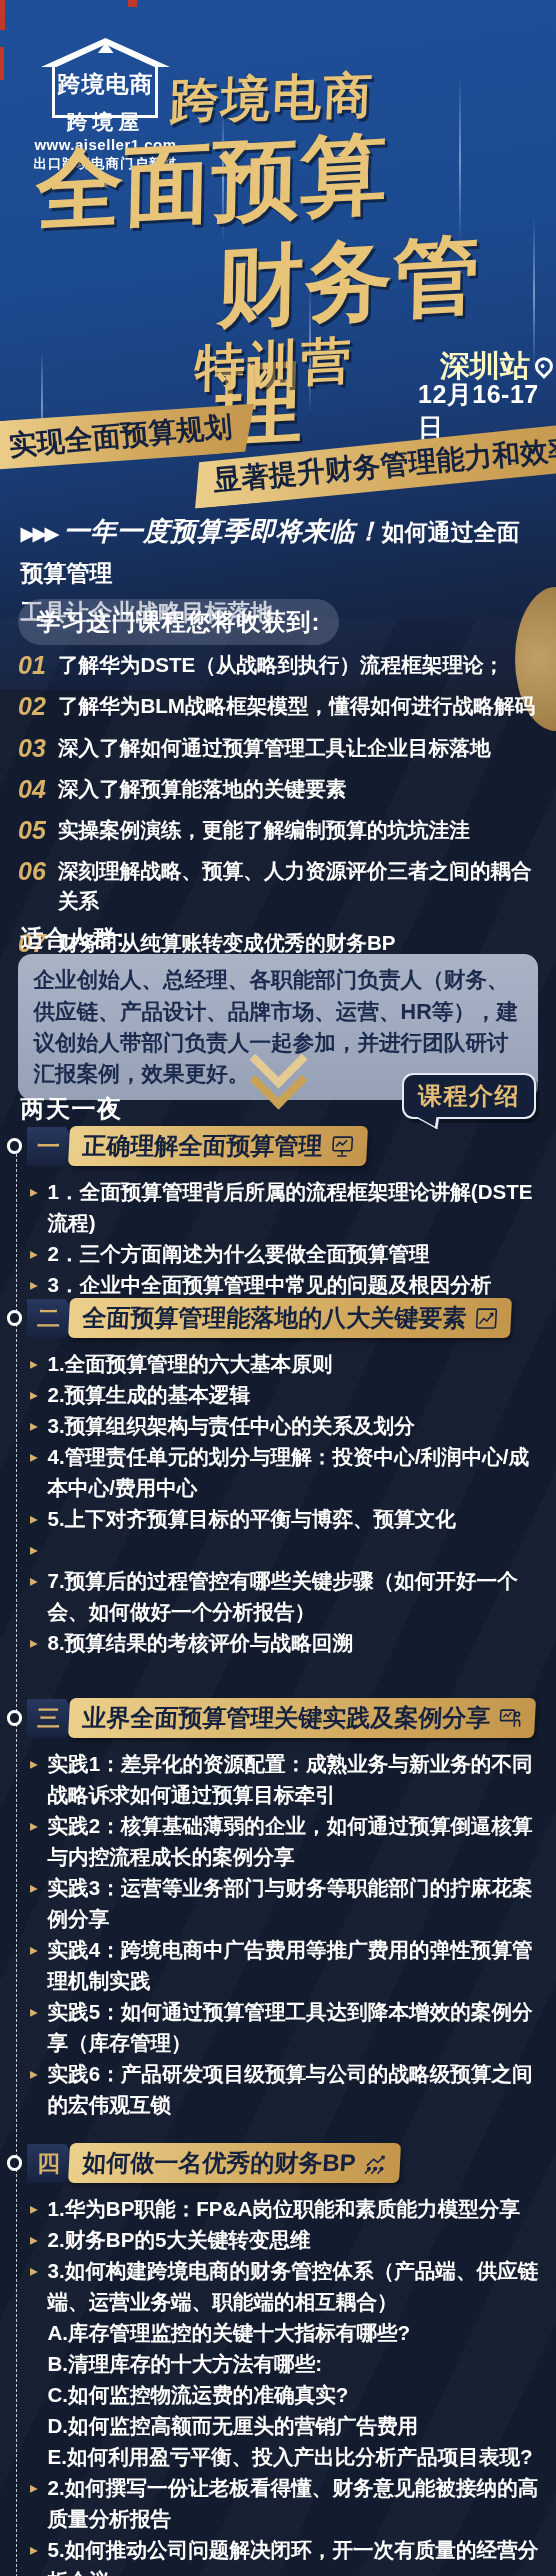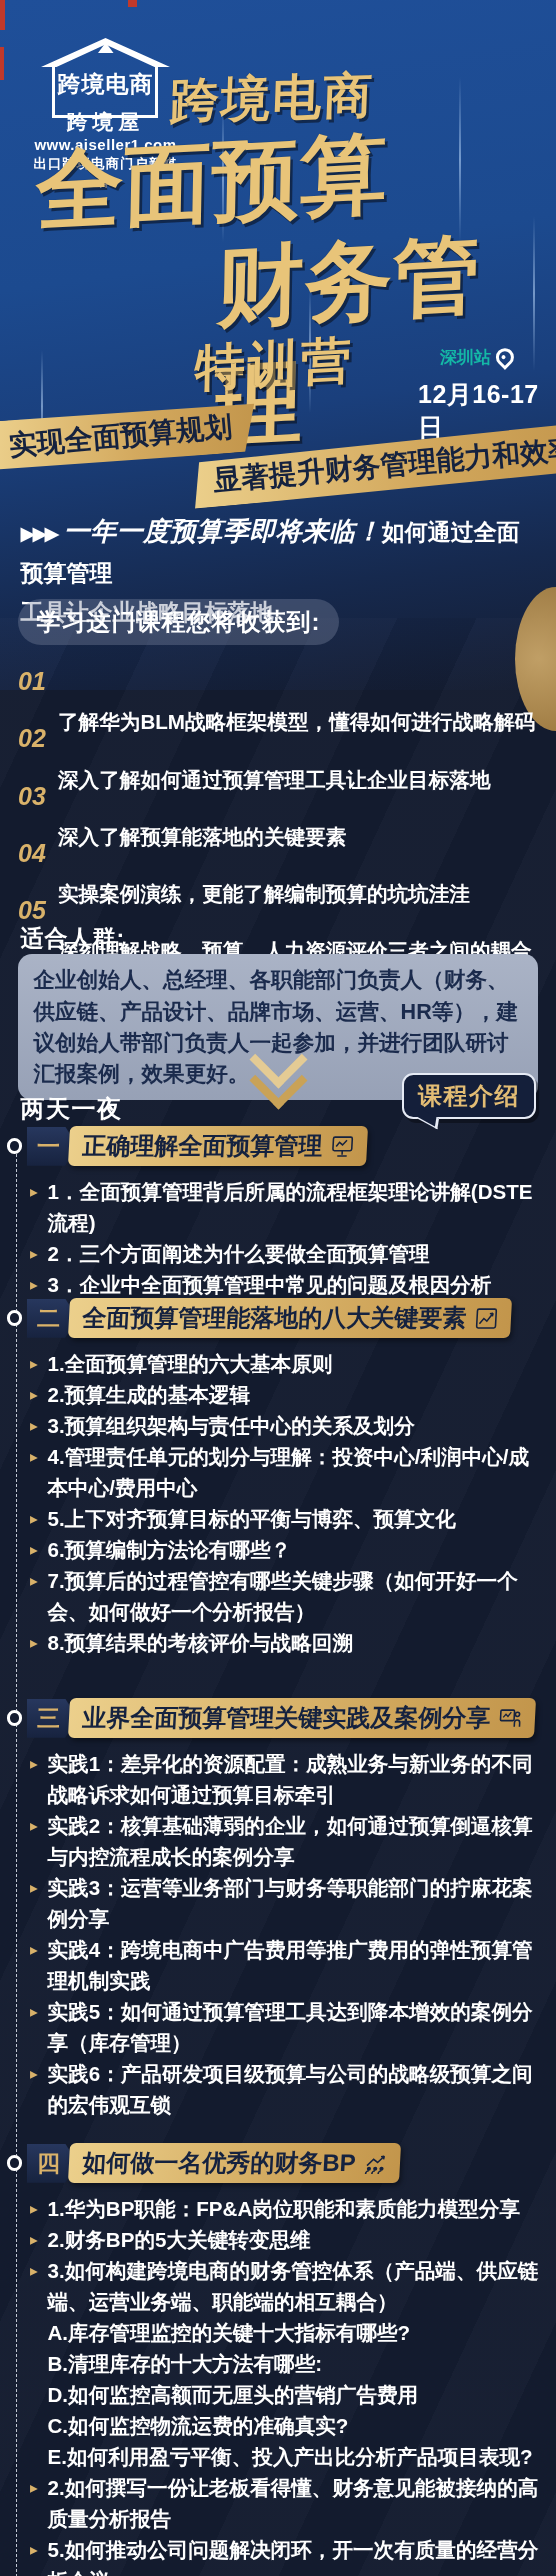--- a/index.html
+++ b/index.html
@@ -27,39 +27,39 @@
   .house .t1{position:absolute;left:0;top:49px;width:129px;font-size:23px;font-weight:900;letter-spacing:1px;}
   .house .t2{position:absolute;left:0;top:76px;width:129px;font-size:20.6px;font-weight:900;letter-spacing:5.2px;margin-top:12px;}
   .logo .url{margin-top:18px;font-size:15px;font-weight:800;letter-spacing:0.5px;}
   .logo .tag{margin-top:2.1px;font-size:13.4px;font-weight:700;letter-spacing:1px;}
   
   .gold{color:#e8c479;text-shadow:2.6px 3.1px 0 rgba(8,12,24,.55),0 0 1px rgba(0,0,0,.35);}
   .title-s{position:absolute;left:170px;top:66px;font-size:49px;font-weight:900;letter-spacing:2.1px;transform:rotate(-2deg) skewX(-4deg);}
   .title-b1{position:absolute;left:36px;top:124px;font-size:87px;font-weight:900;letter-spacing:1px;transform:rotate(-3deg) skewX(-4deg);}
   .title-b2{position:absolute;left:216px;top:221px;font-size:87px;font-weight:900;letter-spacing:1px;transform:rotate(-3deg) skewX(-4deg);}
   .title-b3{position:absolute;left:195px;top:331px;font-size:50px;font-weight:900;letter-spacing:3.1px;transform:rotate(-3deg) skewX(-4deg);}
-  .station{position:absolute;left:440px;top:346px;color:#14b8a6;font-size:17px;font-weight:900;display:flex;align-items:center;gap:5.2px;}
+  .station{position:absolute;left:440px;top:346px;color:#fef9c3;font-size:30px;font-weight:900;display:flex;align-items:center;gap:5.2px;}
   .pin{width:12.4px;height:12.4px;border:3.1px solid #fff;border-radius:50% 50% 50% 0;transform:rotate(-45deg);position:relative;}
   .pin i{position:absolute;left:2.6px;top:2.6px;width:4.1px;height:4.1px;border-radius:50%;background:#fff;}
   .date{position:absolute;left:418px;top:378px;color:#fff;font-size:25px;font-weight:900;letter-spacing:0.5px;}
   .ribbon{position:absolute;background:linear-gradient(100deg,#ecd08c 0%,#d3a95e 55%,#c2954b 100%);
     color:#15223f;font-weight:900;white-space:nowrap;box-shadow:0 5.2px 9.3px rgba(0,0,0,.35);}
   .ribbon1{left:-7.2px;top:410px;font-size:28px;padding:7.2px 24px 7.2px 15.5px;transform:rotate(-5deg);
     clip-path:polygon(0 0,100% 10%,95% 100%,0 92%);}
   .ribbon2{left:192px;top:439px;font-size:28px;padding:7.2px 20.6px;transform:rotate(-5deg);
     clip-path:polygon(2% 12%,100% 0,98% 92%,0 100%);}
   .intro{position:absolute;left:20.6px;top:509px;width:520px;color:#fff;font-size:23px;font-weight:800;line-height:1.72;}
   .intro .play{color:#fff;font-size:19.6px;letter-spacing:-3.1px;margin-right:7.2px;}
   .intro .strong{font-style:italic;font-weight:900;font-size:26px;letter-spacing:0.5px;}
   .gains-pill{position:absolute;left:18px;top:599px;background:rgba(120,132,158,.38);border-radius:23px;
     color:#fff;font-size:24px;font-weight:900;padding:7.2px 18.5px;letter-spacing:1px;}
   
   .gains{position:absolute;left:18px;top:650px;width:520px;}
   .gain{display:flex;align-items:flex-start;margin-bottom:11.3px;}
-  .gain-num{position:relative;flex:0 0 40px;color:#d9b26a;font-size:25px;font-weight:900;font-style:italic;line-height:30px;margin-top:16px;}
+  .gain-num{position:relative;flex:0 0 40px;color:#d9b26a;font-size:25px;font-weight:900;font-style:italic;line-height:30px;}
   .gain-num::before{content:"";position:absolute;left:-6.2px;top:-2.1px;width:33px;height:33px;border-radius:50%;
     background:radial-gradient(circle at 35% 30%,#2c3a5c,#1a2440);z-index:-1;}
   .gain-text{color:#fff;font-size:20.6px;font-weight:700;line-height:30px;}
   
   .aud-title{position:absolute;left:20.6px;top:923px;color:#fff;font-size:23px;font-weight:900;letter-spacing:1px;}
   .aud-box{position:absolute;left:18px;top:954px;width:520px;box-sizing:border-box;
     background:linear-gradient(180deg,#aab3c6,#97a1b6);border-radius:14px;padding:10.3px 15.5px;
     color:#1b2b4d;font-size:21.6px;font-weight:800;line-height:1.45;}
   .chev-wrap{position:absolute;left:0;top:1060px;width:556px;display:flex;flex-direction:column;align-items:center;}
   .chev{width:33px;height:33px;border-right:8.2px solid #c9a257;border-bottom:8.2px solid #c9a257;transform:rotate(45deg);margin-top:-20.6px;}
@@ -135,20 +135,21 @@
   <div class="intro">
     <span class="play">▶▶▶</span><span class="strong">一年一度预算季即将来临！</span><span>如何通过全面预算管理</span>
     <div>工具让企业战略目标落地</div>
   </div>
 
   <div class="gains-pill">学习这门课程您将收获到:</div>
 
   <div class="gains">
     <div class="gain">
         <span class="gain-num">01</span>
+        <span class="gain-text">了解华为DSTE（从战略到执行）流程框架理论；</span>
       </div>
     <div class="gain">
         <span class="gain-num">02</span>
         <span class="gain-text">了解华为BLM战略框架模型，懂得如何进行战略解码</span>
       </div>
     <div class="gain">
         <span class="gain-num">03</span>
         <span class="gain-text">深入了解如何通过预算管理工具让企业目标落地</span>
       </div>
     <div class="gain">
@@ -241,21 +242,20 @@
       <div class="item">
           <span class="arrow">▸</span>
           <span>4.管理责任单元的划分与理解：投资中心/利润中心/成本中心/费用中心</span>
         </div>
       <div class="item">
           <span class="arrow">▸</span>
           <span>5.上下对齐预算目标的平衡与博弈、预算文化</span>
         </div>
       <div class="item">
           <span class="arrow">▸</span>
-          <span>6.预算编制方法论有哪些？</span>
         </div>
       <div class="item">
           <span class="arrow">▸</span>
           <span>7.预算后的过程管控有哪些关键步骤（如何开好一个会、如何做好一个分析报告）</span>
         </div>
       <div class="item">
           <span class="arrow">▸</span>
           <span>8.预算结果的考核评价与战略回溯</span>
         </div>
     </div>
@@ -332,26 +332,26 @@
           <span class="arrow">▸</span>
           <span>3.如何构建跨境电商的财务管控体系（产品端、供应链端、运营业务端、职能端的相互耦合）</span>
         </div>
       <div class="item sub">
           <span>A.库存管理监控的关键十大指标有哪些?</span>
         </div>
       <div class="item sub">
           <span>B.清理库存的十大方法有哪些:</span>
         </div>
       <div class="item sub">
+          <span>C.如何监控物流运费的准确真实?</span>
+        </div>
+      <div class="item sub">
           <span>D.如何监控高额而无厘头的营销广告费用</span>
         </div>
       <div class="item sub">
-          <span>C.如何监控物流运费的准确真实?</span>
-        </div>
-      <div class="item sub">
           <span>E.如何利用盈亏平衡、投入产出比分析产品项目表现?</span>
         </div>
       <div class="item">
           <span class="arrow">▸</span>
           <span>2.如何撰写一份让老板看得懂、财务意见能被接纳的高质量分析报告</span>
         </div>
       <div class="item">
           <span class="arrow">▸</span>
           <span>5.如何推动公司问题解决闭环，开一次有质量的经营分析会议</span>
         </div>

